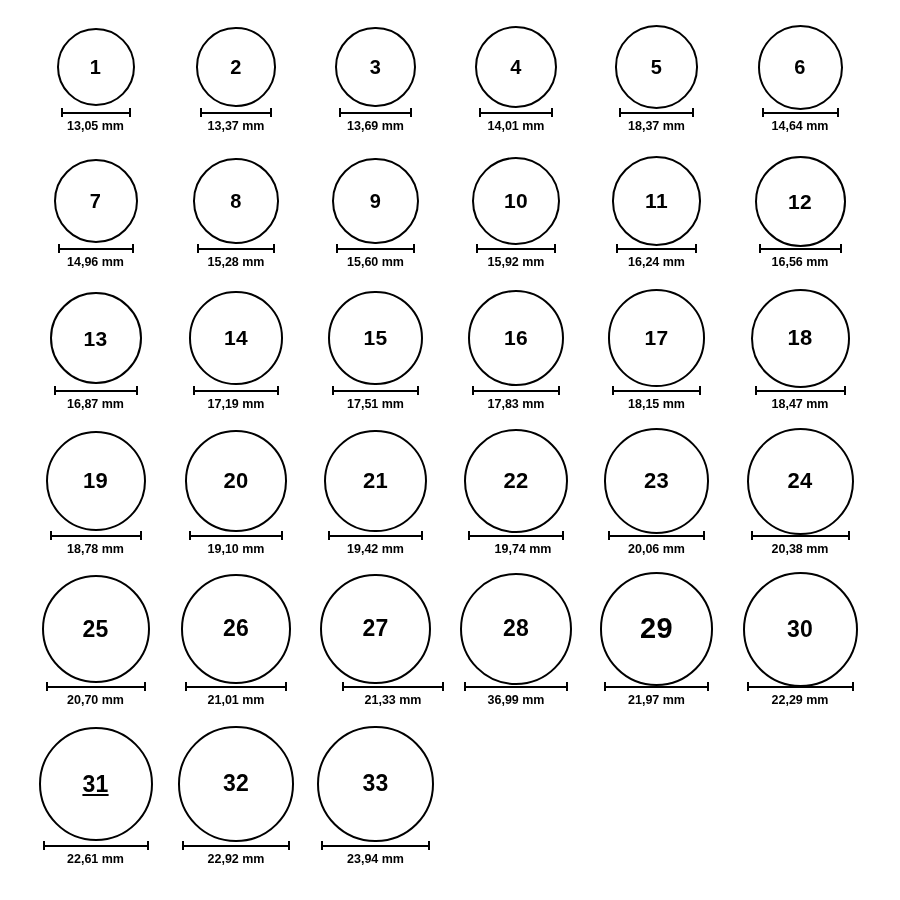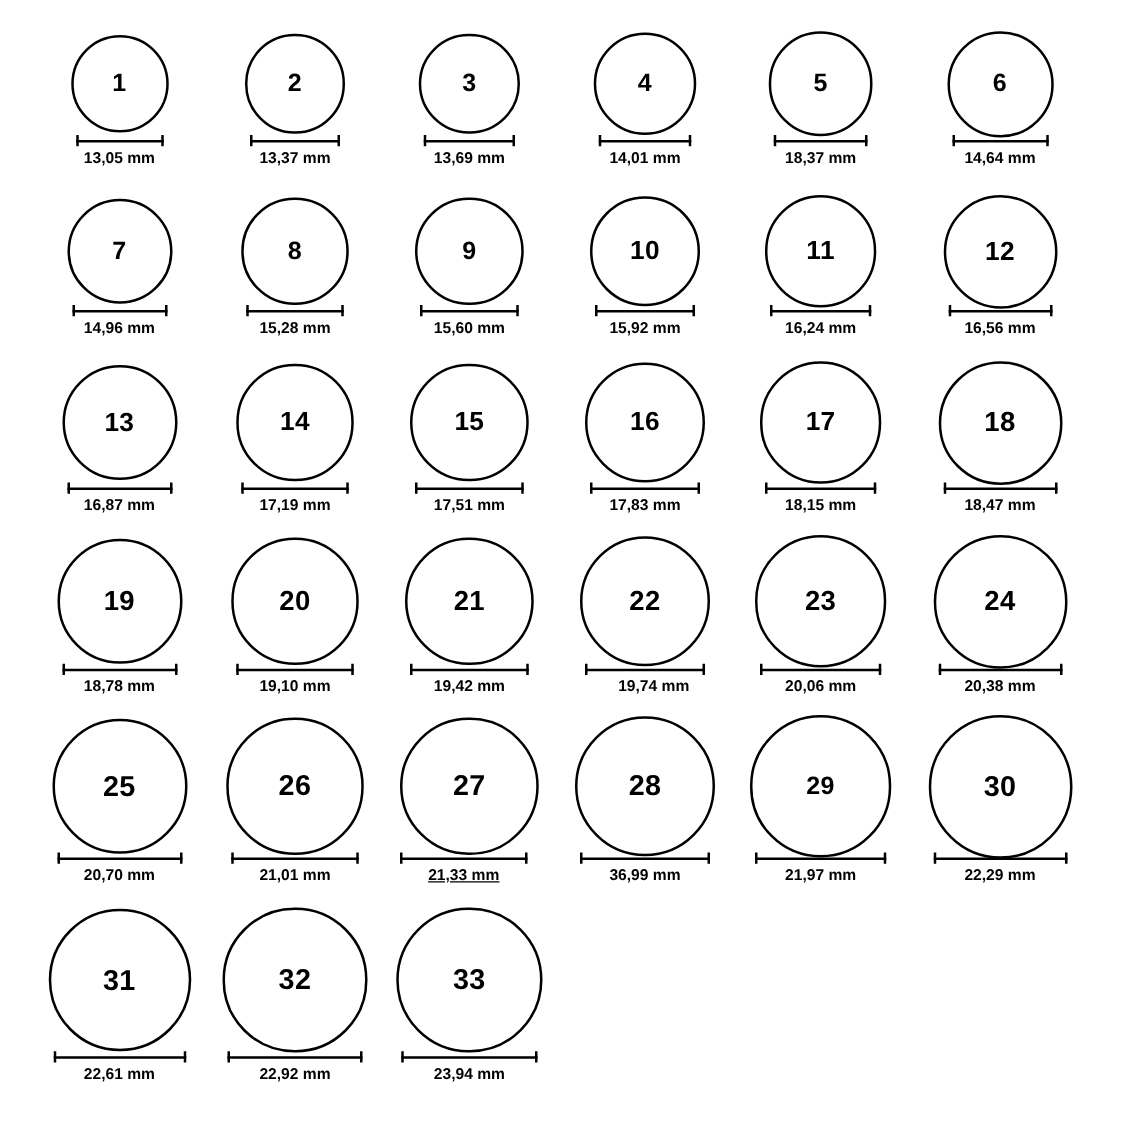--- a/index.html
+++ b/index.html
@@ -411,21 +411,21 @@
         <div class="cap left"></div>
         <div class="cap right"></div>
       </div>
       <div class="measure-label" style="margin-top: 3px;">21,01 mm</div>
     </div>
     <div class="ring-cell" style="left: 315.5px; top: 573.6px; width: 120px;">
       <div class="ring-circle" style="width: 110.8px; height: 110.8px;">
         <span class="ring-number" style="font-size: 23px;">27</span>
       </div>
     </div>
-    <div class="ring-cell" style="left: 311px; top: 682px; width: 120px; text-decoration: underline;">
+    <div class="ring-cell" style="left: 333px; top: 682px; width: 120px;">
       <div class="measure" style="width: 102.8px;">
         <div class="bar"></div>
         <div class="cap left"></div>
         <div class="cap right"></div>
       </div>
       <div class="measure-label" style="margin-top: 3px;">21,33 mm</div>
     </div>
     <div class="ring-cell" style="left: 456px; top: 572.9px; width: 120px;">
       <div class="ring-circle" style="width: 112.2px; height: 112.2px;">
         <span class="ring-number" style="font-size: 23px;">28</span>
@@ -434,21 +434,21 @@
     <div class="ring-cell" style="left: 456px; top: 682px; width: 120px;">
       <div class="measure" style="width: 104.2px;">
         <div class="bar"></div>
         <div class="cap left"></div>
         <div class="cap right"></div>
       </div>
       <div class="measure-label" style="margin-top: 3px;">36,99 mm</div>
     </div>
     <div class="ring-cell" style="left: 596.5px; top: 572.2px; width: 120px;">
       <div class="ring-circle" style="width: 113.6px; height: 113.6px;">
-        <span class="ring-number" style="font-size: 20px;">29</span>
+        <span class="ring-number" style="font-size: 29px;">29</span>
       </div>
     </div>
     <div class="ring-cell" style="left: 596.5px; top: 682px; width: 120px;">
       <div class="measure" style="width: 105.6px;">
         <div class="bar"></div>
         <div class="cap left"></div>
         <div class="cap right"></div>
       </div>
       <div class="measure-label" style="margin-top: 3px;">21,97 mm</div>
     </div>
@@ -460,21 +460,21 @@
     <div class="ring-cell" style="left: 740px; top: 682px; width: 120px;">
       <div class="measure" style="width: 107px;">
         <div class="bar"></div>
         <div class="cap left"></div>
         <div class="cap right"></div>
       </div>
       <div class="measure-label" style="margin-top: 3px;">22,29 mm</div>
     </div>
     <div class="ring-cell" style="left: 35.5px; top: 727px; width: 120px;">
       <div class="ring-circle" style="width: 114px; height: 114px;">
-        <span class="ring-number" style="font-size: 23px;">31</span>
+        <span class="ring-number" style="font-size: 23px; text-decoration: underline;">31</span>
       </div>
     </div>
     <div class="ring-cell" style="left: 35.5px; top: 841px; width: 120px; text-align: right;">
       <div class="measure" style="width: 106px;">
         <div class="bar"></div>
         <div class="cap left"></div>
         <div class="cap right"></div>
       </div>
       <div class="measure-label" style="margin-top: 3px;">22,61 mm</div>
     </div>

